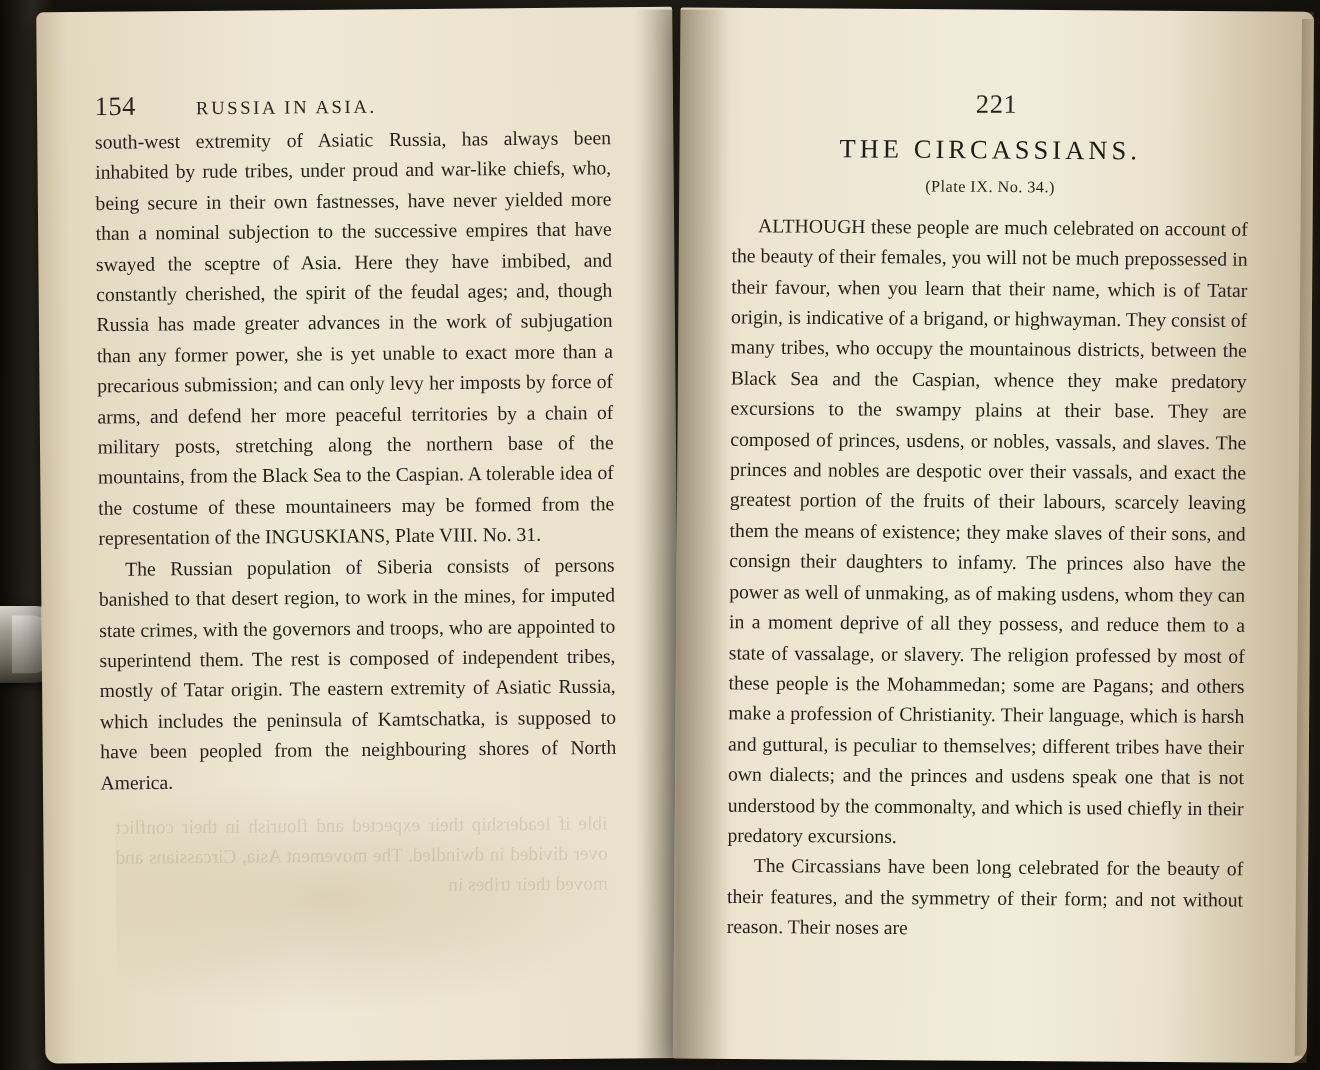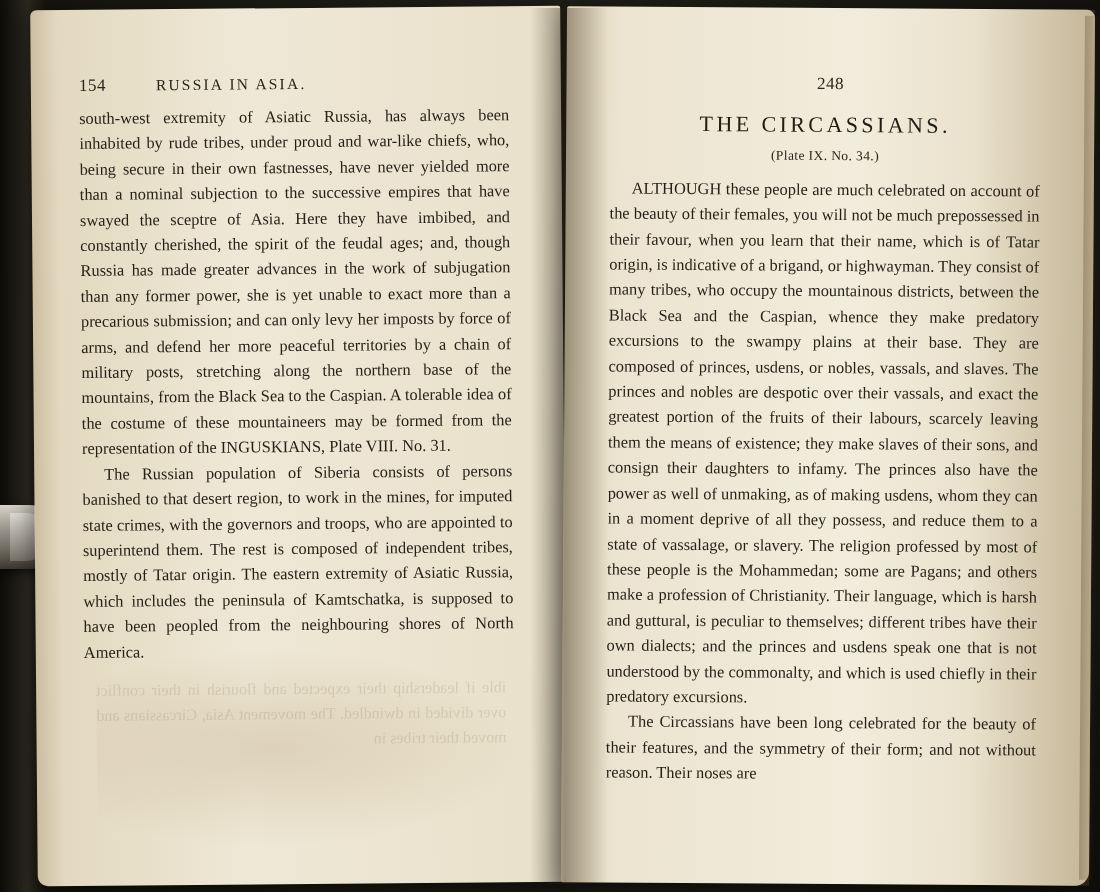--- a/index.html
+++ b/index.html
@@ -121,21 +121,21 @@
     position: absolute;
     top: 66px;
     left: 0;
     right: 0;
     display: flex;
     align-items: baseline;
     font-size: 15px;
     letter-spacing: .5px;
   }
   .folio {
-    font-size: 17px;
+    font-size: 22px;
     font-family: "Liberation Serif", serif;
   }
   .runhead-title {
     font-variant: small-caps;
     letter-spacing: 2.2px;
     font-size: 15.5px;
   }
 
   .left-runhead { padding: 0 44px 0 48px; justify-content: flex-start; }
   .left-runhead .runhead-title { margin-left: 50px; }
@@ -219,21 +219,21 @@
         <div class="showthrough st-left">ible if leadership their expected and flourish in their conflict over divided in dwindled. The movement Asia, Circassians and moved their tribes in</div>
       </div>
     </div>
 
     <div class="page page-right">
 
       <div class="stain-c"></div>
       <div class="edge-right"></div>
       <div class="content">
         <div class="runhead right-runhead">
-          <span class="folio">248</span>
+          <span class="folio">221</span>
         </div>
 
         <div class="body body-right">
           <div class="chapter-title">THE CIRCASSIANS.</div>
           <div class="plate-note">(Plate IX. No. 34.)</div>
           <p class="indent">ALTHOUGH these people are much celebrated on account of the beauty of their females, you will not be much prepossessed in their favour, when you learn that their name, which is of Tatar origin, is indicative of a brigand, or highwayman. They consist of many tribes, who occupy the mountainous districts, between the Black Sea and the Caspian, whence they make predatory excursions to the swampy plains at their base. They are composed of princes, usdens, or nobles, vassals, and slaves. The princes and nobles are despotic over their vassals, and exact the greatest portion of the fruits of their labours, scarcely leaving them the means of existence; they make slaves of their sons, and consign their daughters to infamy. The princes also have the power as well of unmaking, as of making usdens, whom they can in a moment deprive of all they possess, and reduce them to a state of vassalage, or slavery. The religion professed by most of these people is the Mohammedan; some are Pagans; and others make a profession of Christianity. Their language, which is harsh and guttural, is peculiar to themselves; different tribes have their own dialects; and the princes and usdens speak one that is not understood by the commonalty, and which is used chiefly in their predatory excursions.</p>
           <p class="indent">The Circassians have been long celebrated for the beauty of their features, and the symmetry of their form; and not without reason. Their noses are</p>
         </div>
 
       </div>

